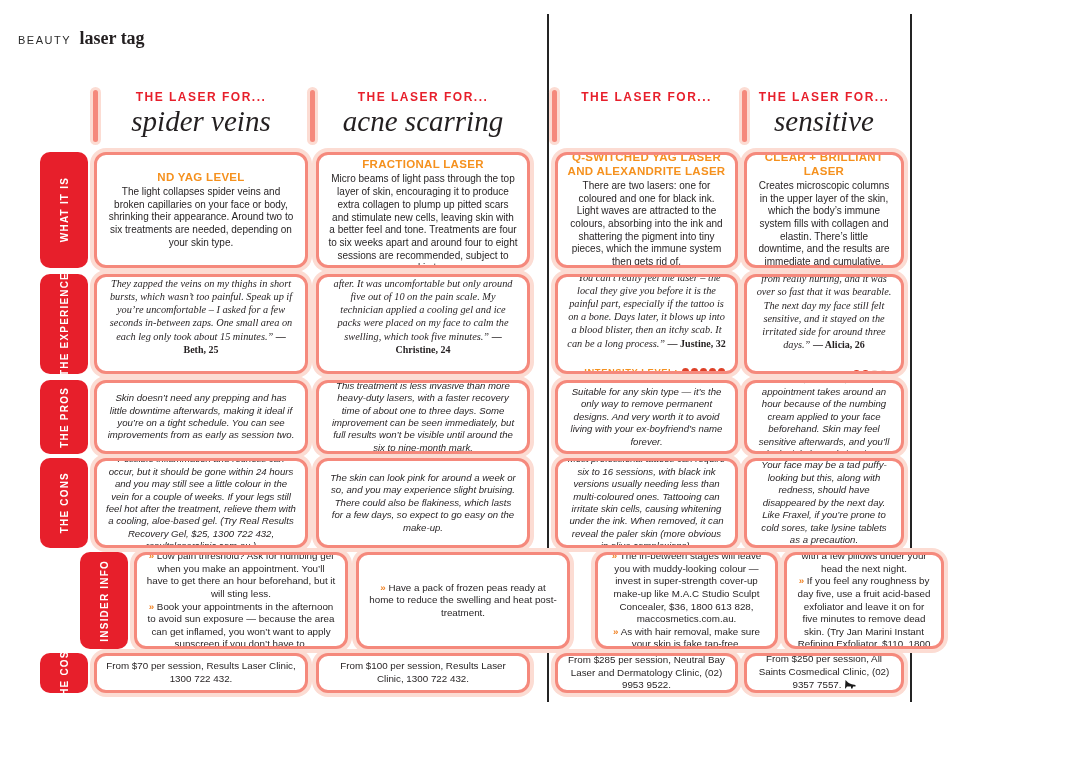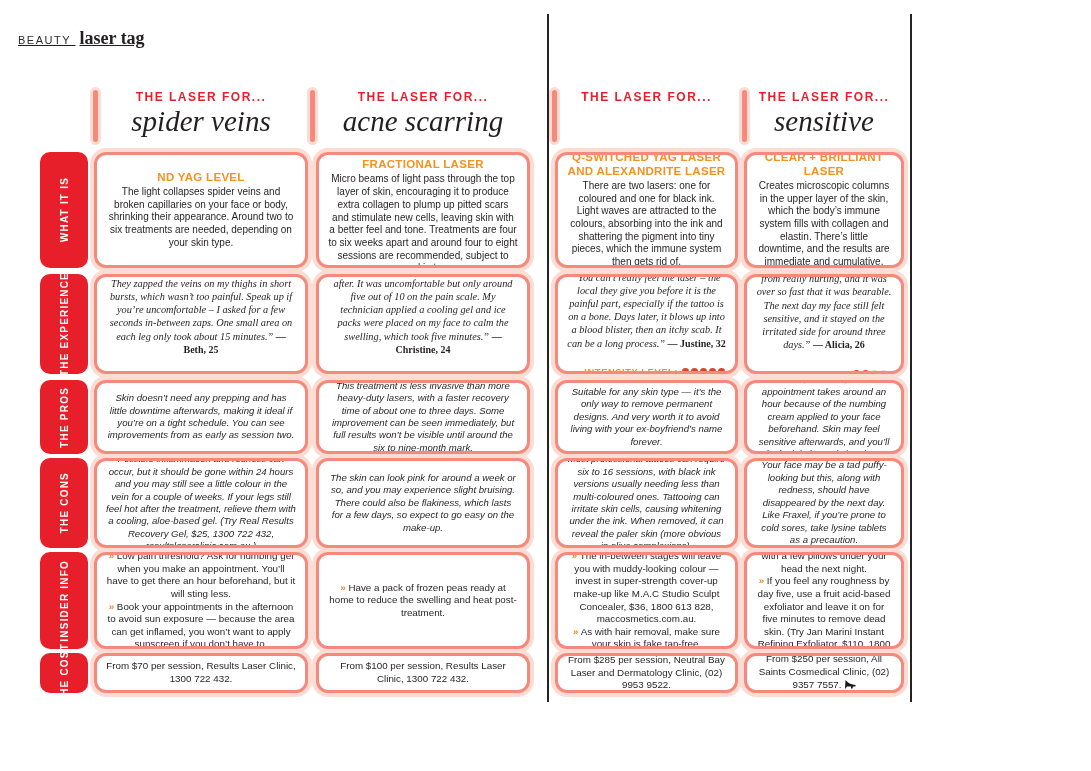--- a/index.html
+++ b/index.html
@@ -1,37 +1,37 @@
 <!DOCTYPE html>
 <html><head>
 <meta charset="utf-8">
 <style>
   html,body{margin:0;padding:0;background:#fff;}
   .page{position:relative;width:1091px;height:771px;background:#fff;overflow:hidden;
         font-family:"Liberation Sans",sans-serif;color:#231f20;}
-  .kicker{position:absolute;left:18px;top:28px;text-decoration:underline;}
+  .kicker{position:absolute;left:18px;top:28px;}
   .kicker .section{font-size:11px;letter-spacing:1.5px;color:#2b2b2b;}
   .kicker .ltitle{font-family:"Liberation Serif",serif;font-weight:bold;font-size:18px;margin-left:4px;}
   .foldline{position:absolute;top:14px;width:2px;height:688px;background:#242424;}
   .fold-a{left:547px;} .fold-b{left:910px;}
   .tick{position:absolute;top:90px;width:5px;height:52px;background:#f5897c;border-radius:3px;
         box-shadow:0 0 0 3px #fcdcd3;}
   .tick.t1{left:93px;} .tick.t2{left:310px;} .tick.t3{left:552px;} .tick.t4{left:742px;}
 
   .colhead{position:absolute;top:90px;text-align:center;}
   .laserfor{color:#e71f2b;font-weight:bold;font-size:12px;letter-spacing:1.5px;}
   .coltitle{font-family:"Liberation Serif",serif;font-style:italic;font-size:29px;margin-top:2px;line-height:1.05;}
 
   
   .c1{left:94px;width:214px;} .c2{left:316px;width:214px;}
   .c3{left:555px;width:183px;} .c4{left:744px;width:160px;}
   
   .r1{top:152px;height:116px;} .r2{top:274px;height:100px;}
   .r3{top:380px;height:74px;}  .r4{top:458px;height:90px;}
-  .r5{top:552px;height:97px;}  .r6{top:653px;height:40px;}
+  .r5{top:552px;height:97px;margin-left:40px;}  .r6{top:653px;height:40px;}
 
   .cell{position:absolute;background:#fff;border:3px solid #f5897c;border-radius:12px;
         box-shadow:0 0 0 4px #fcdcd3;box-sizing:border-box;padding:5px 9px;text-align:center;
         display:flex;flex-direction:column;justify-content:center;overflow:hidden;}
   .tab{position:absolute;left:40px;width:48px;background:#e71f2b;border-radius:10px;
        box-sizing:border-box;display:flex;align-items:center;justify-content:center;}
   .tab span{writing-mode:vertical-rl;transform:rotate(180deg);color:#fff;font-weight:bold;
        font-size:10px;letter-spacing:1.2px;white-space:nowrap;}
 
   .what-head{color:#f5911e;font-weight:bold;font-size:11.5px;letter-spacing:.3px;line-height:1.15;margin-bottom:2px;}

